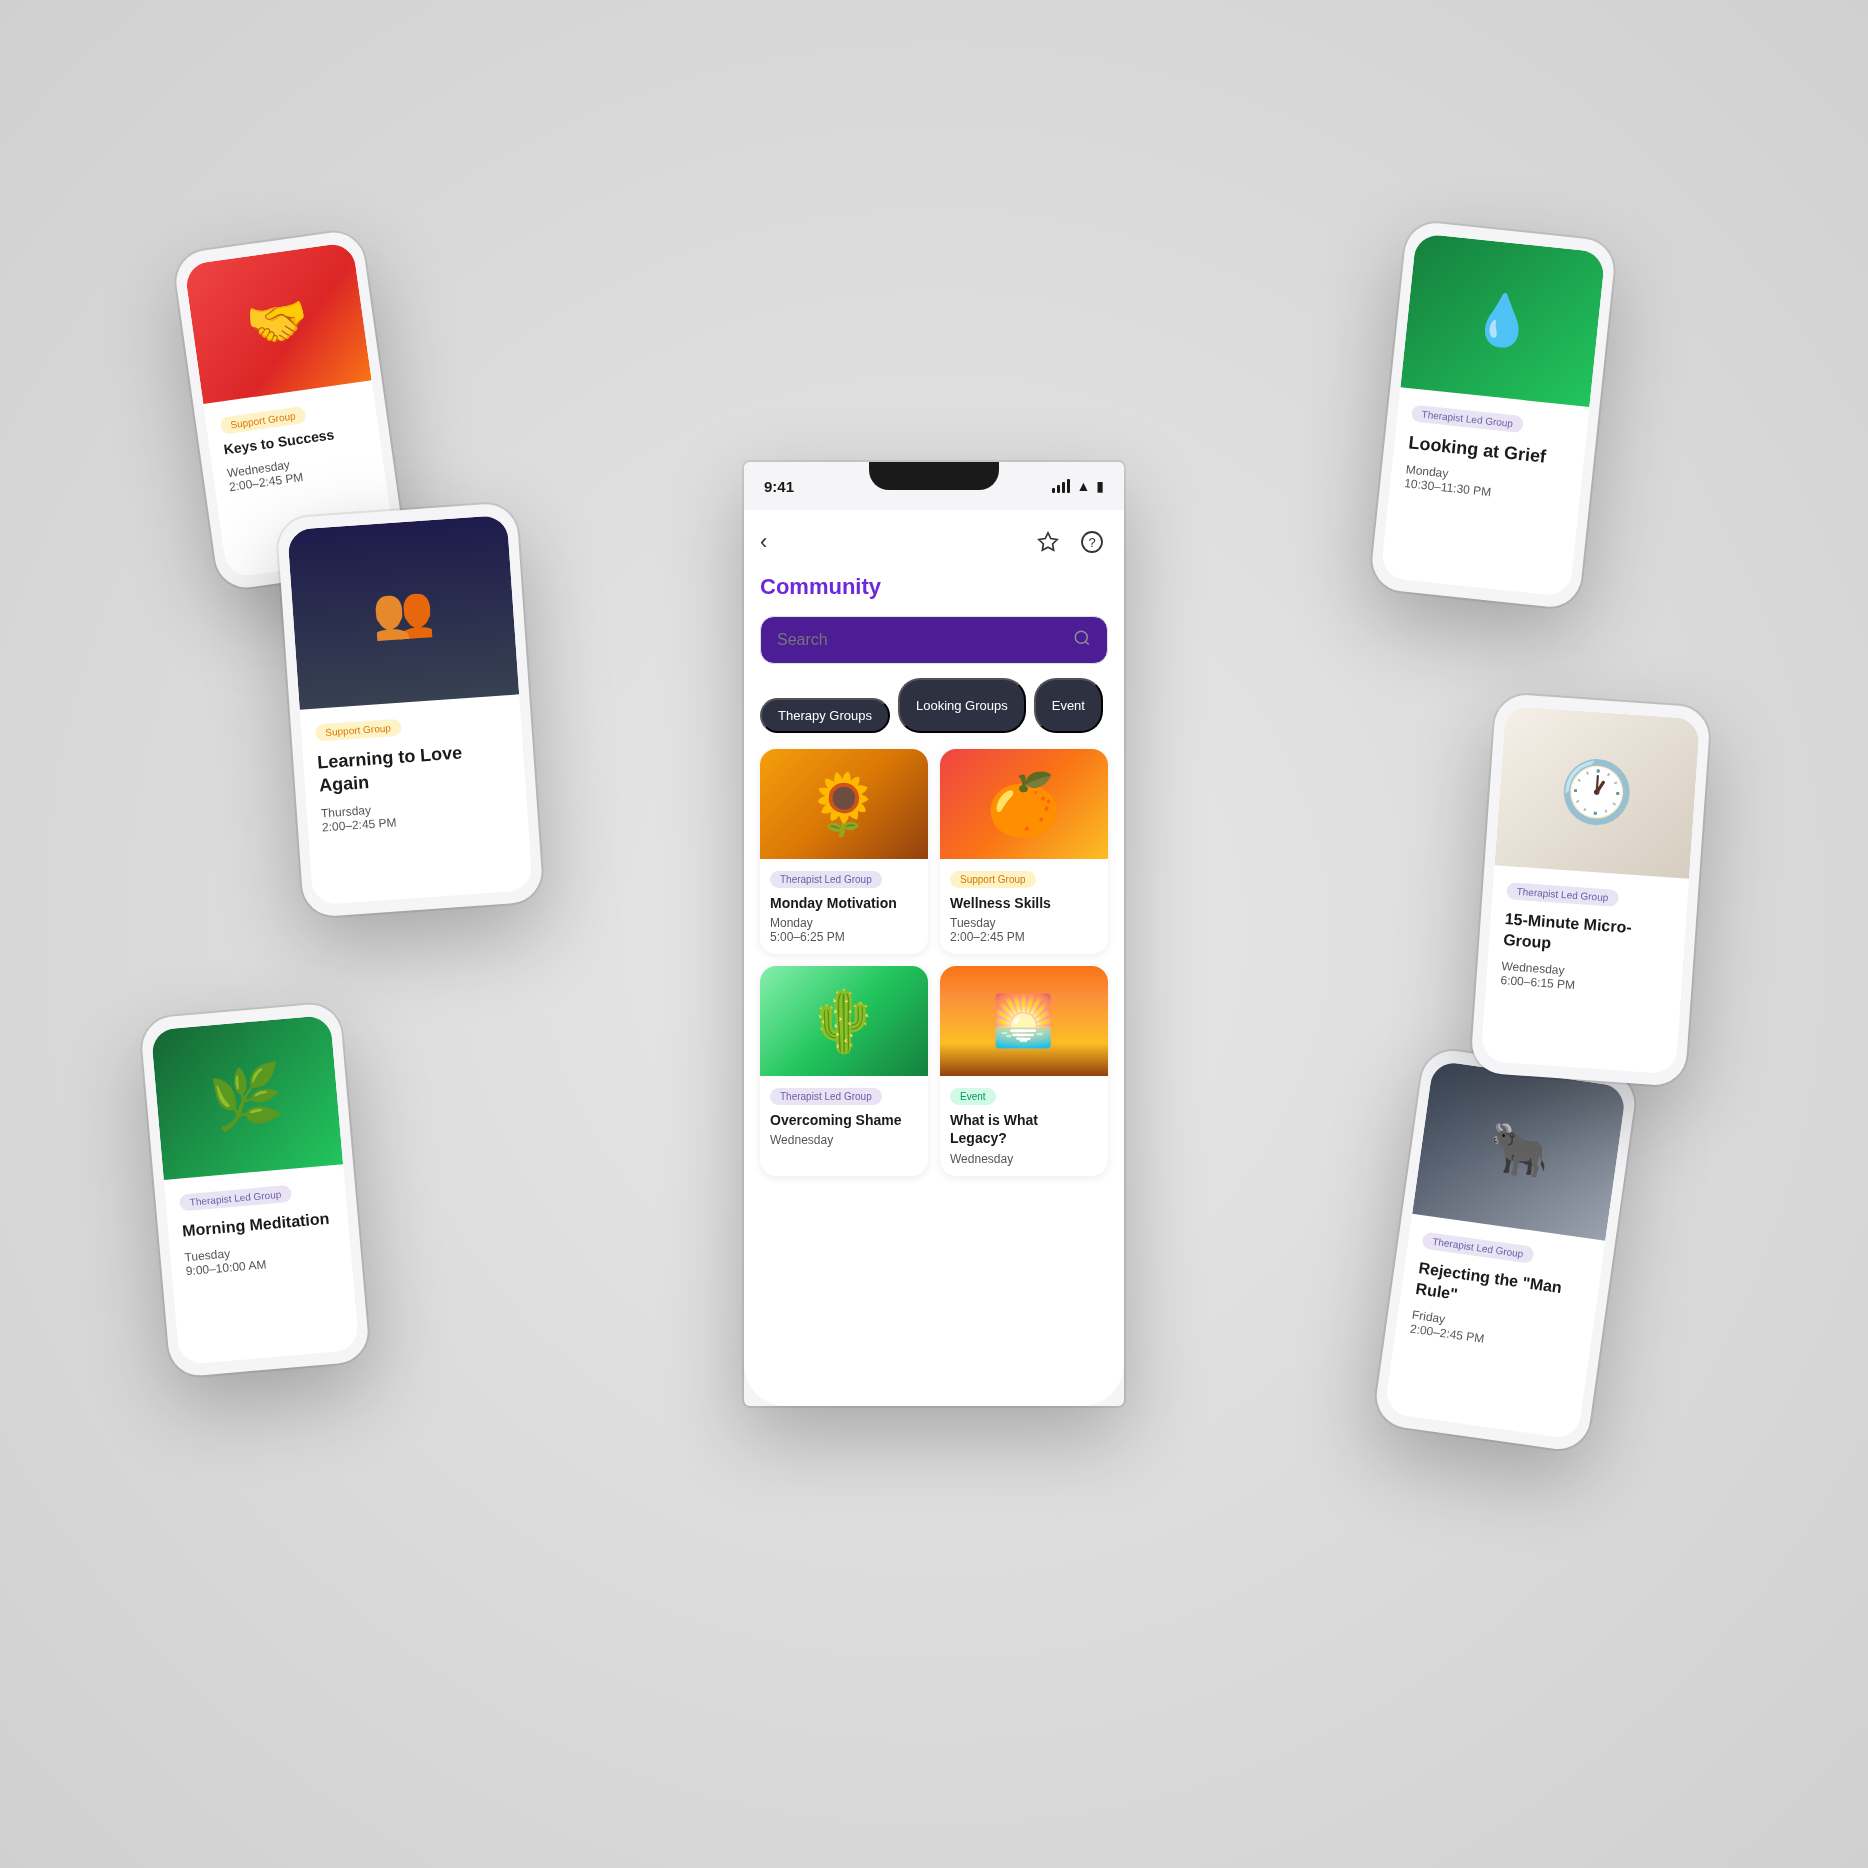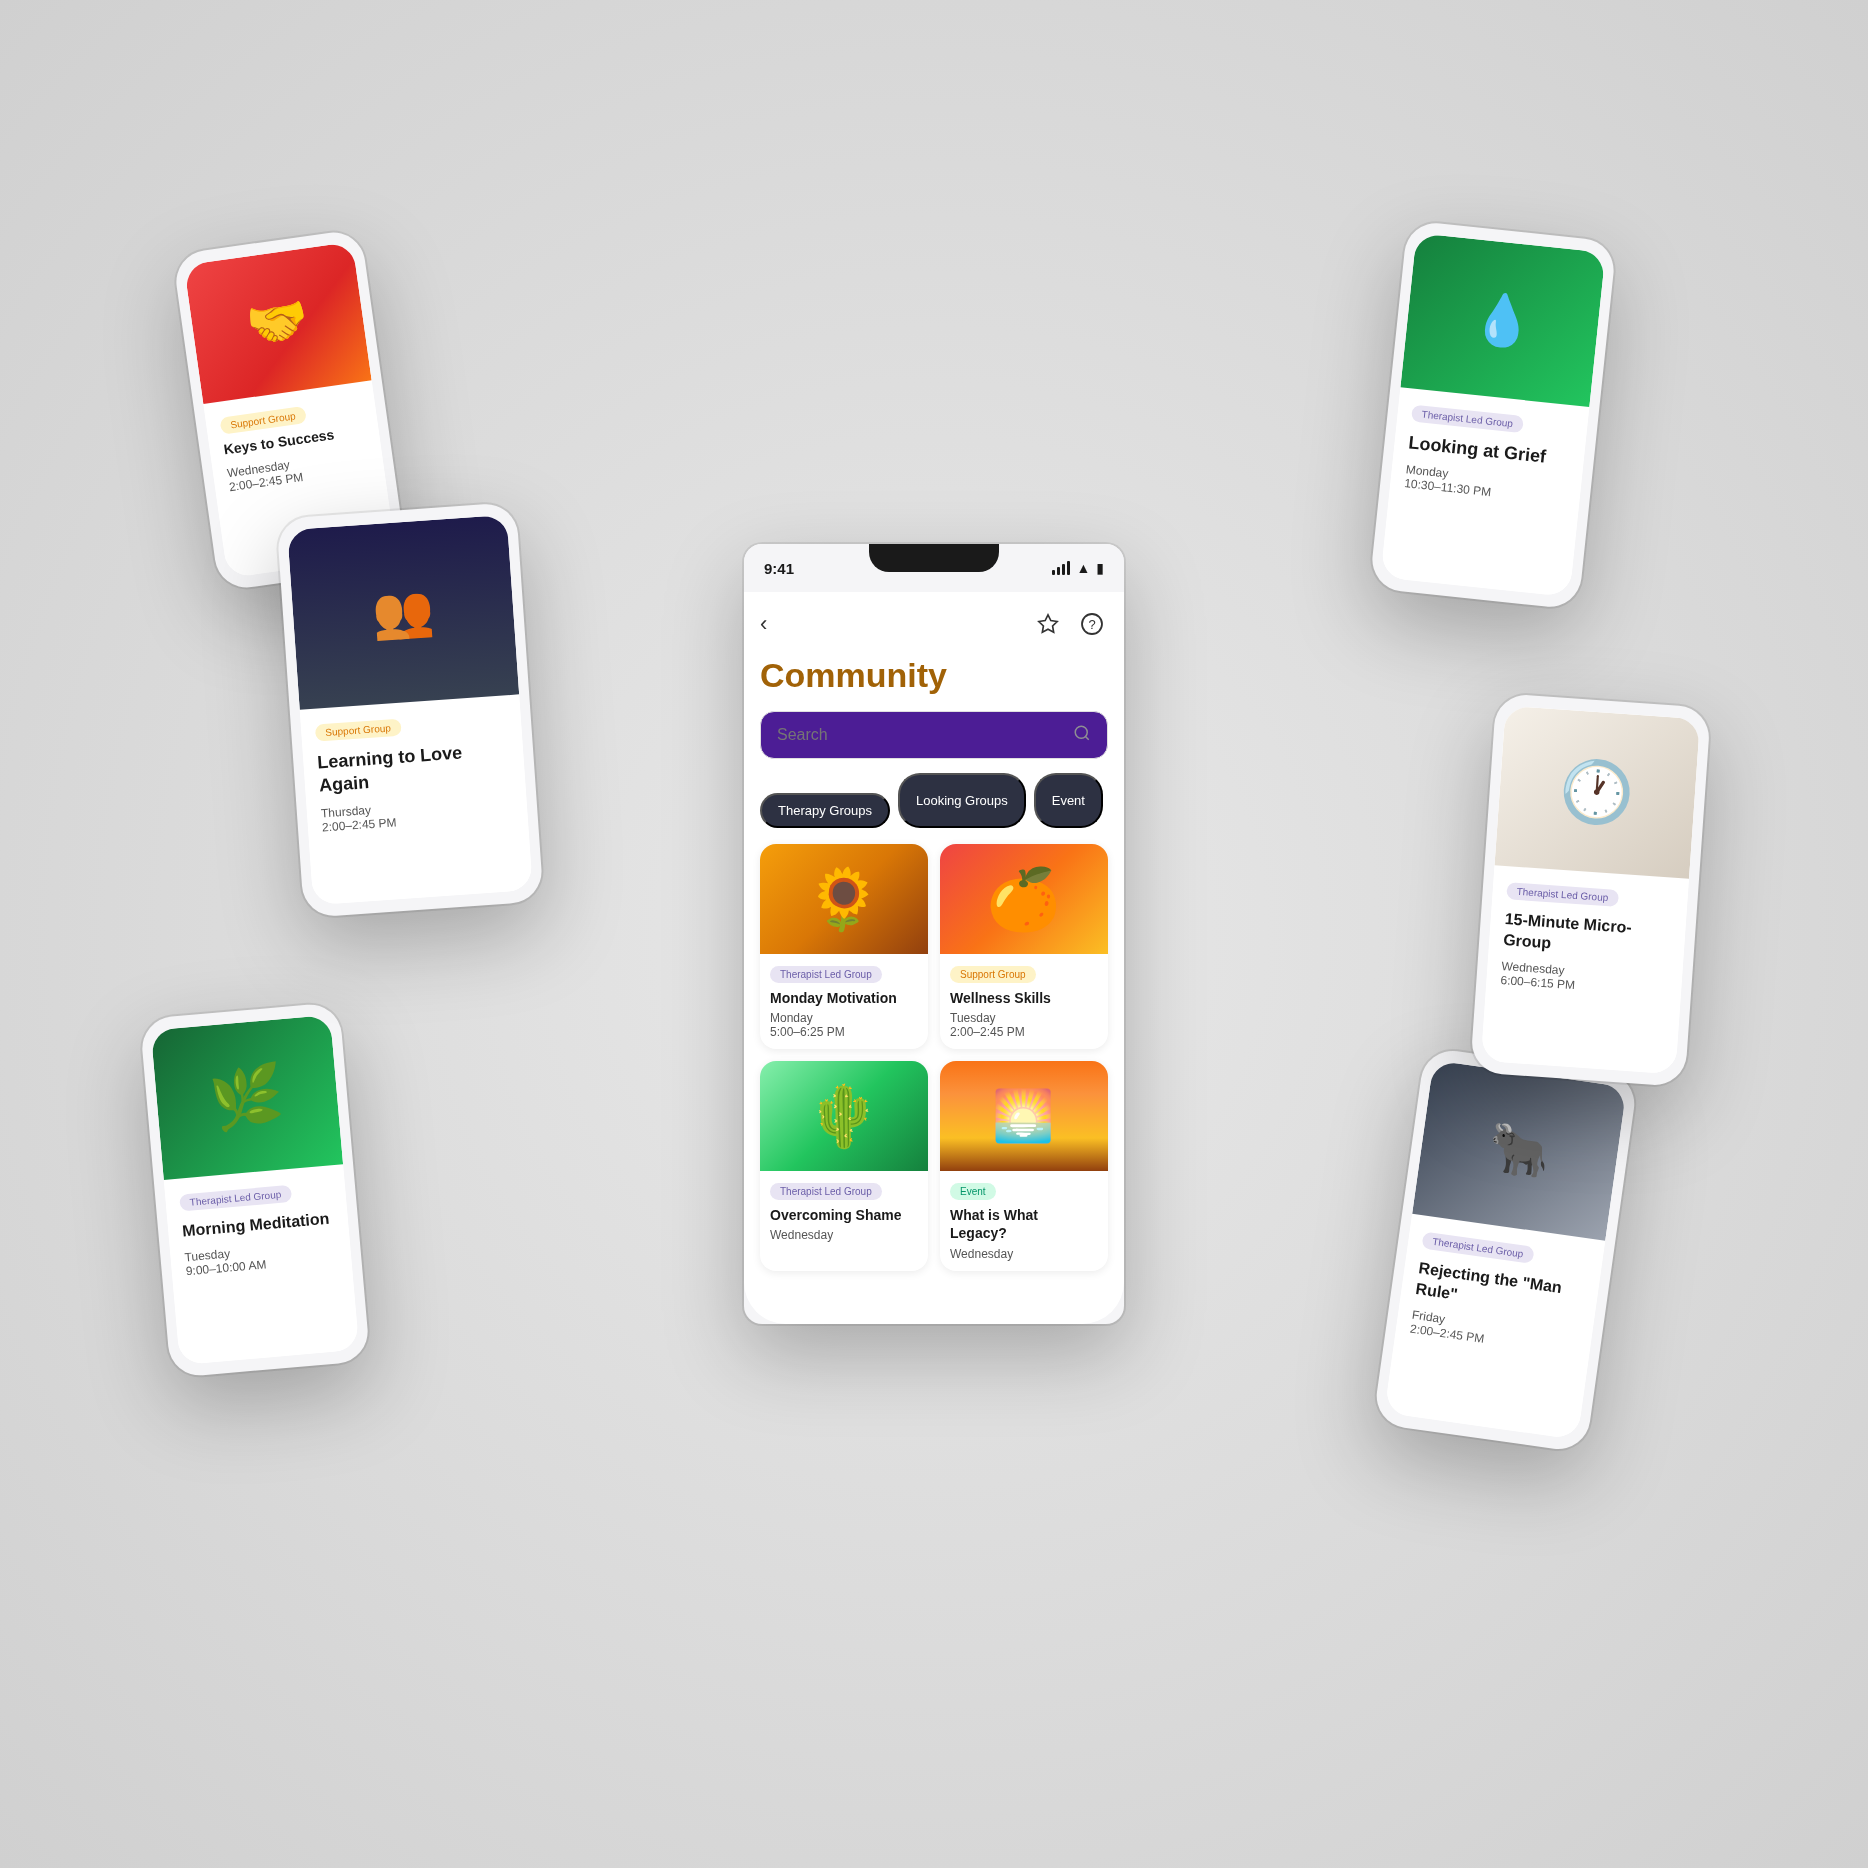--- a/index.html
+++ b/index.html
@@ -30,26 +30,26 @@
 
     .phone-screen {
       background: #fff;
       overflow: hidden;
       position: absolute;
     }
 
     
     .phone-main {
       width: 380px;
-      height: 780px;
+      height: 944px;
       left: 50%;
       top: 50%;
       transform: translate(-50%, -50%);
       z-index: 10;
-      border-radius: 18px;
+      border-radius: 6px;
     }
 
     .phone-main .notch-area {
       background: #f5f5f7;
       height: 48px;
       display: flex;
       align-items: center;
       justify-content: space-between;
       padding: 0 20px;
       position: relative;
@@ -118,23 +118,23 @@
       width: 32px;
       height: 32px;
       display: flex;
       align-items: center;
       justify-content: center;
       font-size: 20px;
       color: #333;
     }
 
     .page-title {
-      font-size: 34px;
+      font-size: 22px;
       font-weight: 700;
-      color: #a16207;
+      color: #6d28d9;
       margin-bottom: 16px;
     }
 
     .search-bar {
       display: flex;
       align-items: center;
       background: #4c1d95;
       border-radius: 14px;
       padding: 12px 16px;
       margin-bottom: 14px;

